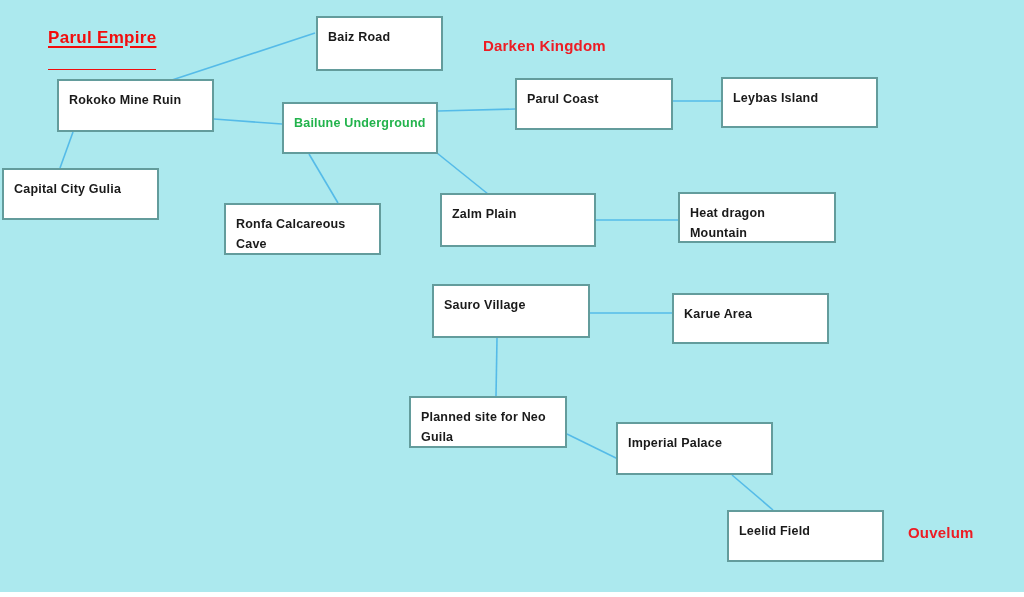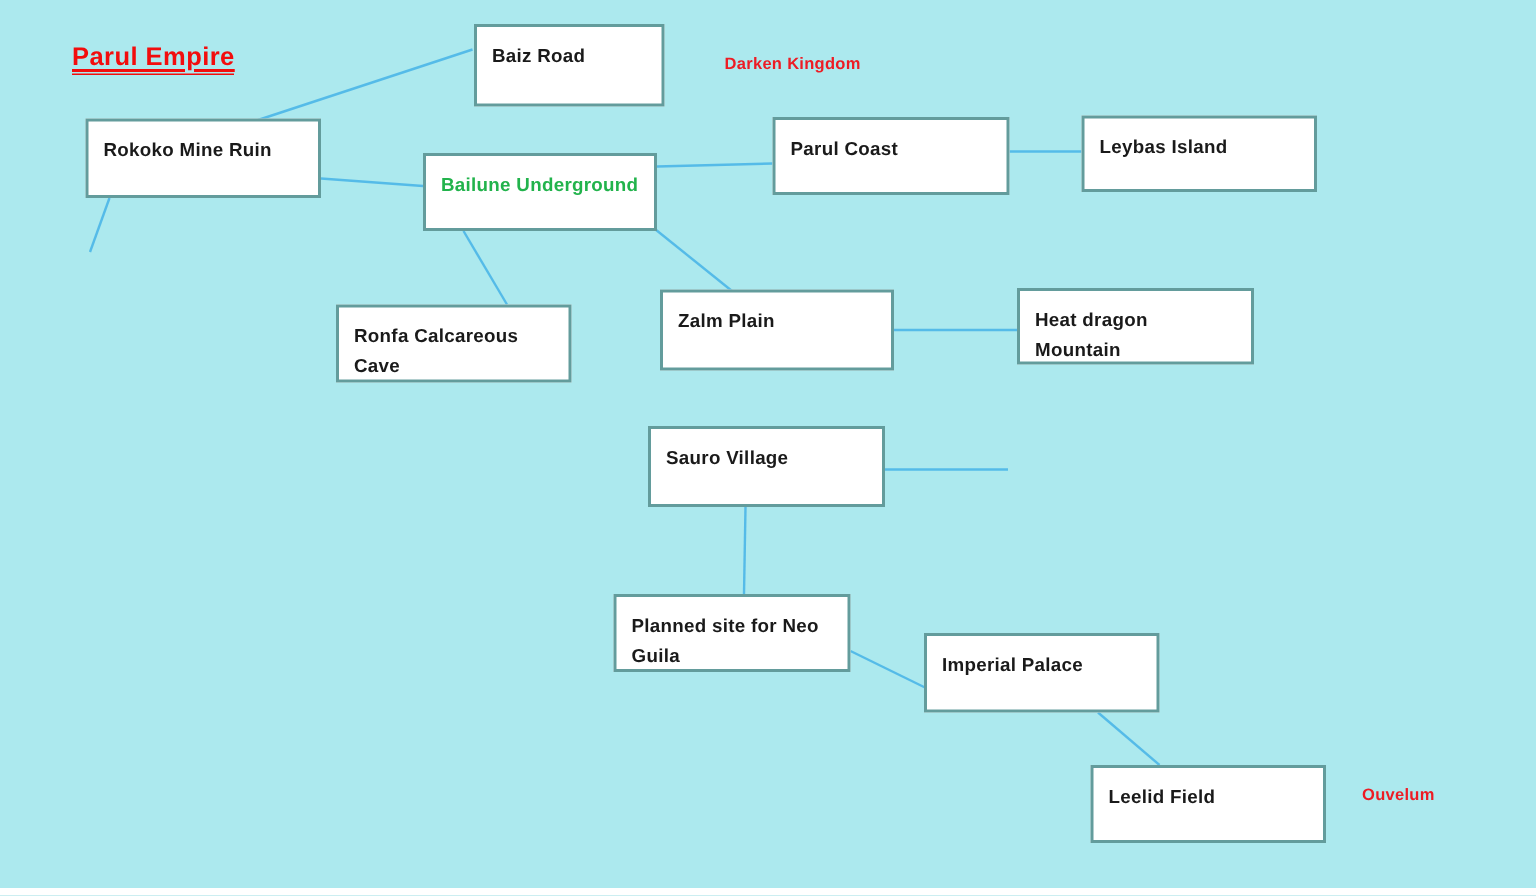--- a/index.html
+++ b/index.html
@@ -28,25 +28,25 @@
     left: 48px; top: 28px;
     margin: 0;
     font-size: 17px;
     font-weight: 700;
     color: #f20d0d;
     letter-spacing: 0.3px;
     text-decoration: underline;
     text-decoration-thickness: 1.5px;
     text-underline-offset: 3px;
     border-bottom: 1.5px solid #f20d0d;
-    padding-bottom: 1px;
+    padding-bottom: 21px;
   }
   .region-label {
     position: absolute;
-    font-size: 11px;
+    font-size: 15px;
     font-weight: 700;
     color: #ed1c24;
     letter-spacing: 0.2px;
     white-space: nowrap;
   }
   .lbl-darken { left: 483px; top: 37px; }
   .lbl-ouvelum { left: 892px; top: 524px; margin-left: 16px; }
   .node {
     position: absolute;
     background: #ffffff;
@@ -106,22 +106,24 @@
   <h1 class="title">Parul Empire</h1>
 
   <div class="region-label lbl-darken">Darken Kingdom</div>
   <div class="region-label lbl-ouvelum">Ouvelum</div>
 
   <div class="node n0"><span class="node-label">Baiz Road</span></div>
   <div class="node n2 green"><span class="node-label">Bailune Underground</span></div>
   <div class="node n1"><span class="node-label">Rokoko Mine Ruin</span></div>
   <div class="node n3"><span class="node-label">Parul Coast</span></div>
   <div class="node n4"><span class="node-label">Leybas Island</span></div>
+  <div class="node n5"><span class="node-label">Capital City Gulia</span></div>
   <div class="node n6"><span class="node-label">Ronfa Calcareous Cave</span></div>
   <div class="node n7"><span class="node-label">Zalm Plain</span></div>
   <div class="node n9"><span class="node-label">Sauro Village</span></div>
   <div class="node n8"><span class="node-label">Heat dragon Mountain</span></div>
+  <div class="node n10"><span class="node-label">Karue Area</span></div>
   <div class="node n11"><span class="node-label">Planned site for Neo Guila</span></div>
   <div class="node n12"><span class="node-label">Imperial Palace</span></div>
   <div class="node n13"><span class="node-label">Leelid Field</span></div>
 
   <div class="bottom-strip"></div>
 </div>
 
 </body></html>

